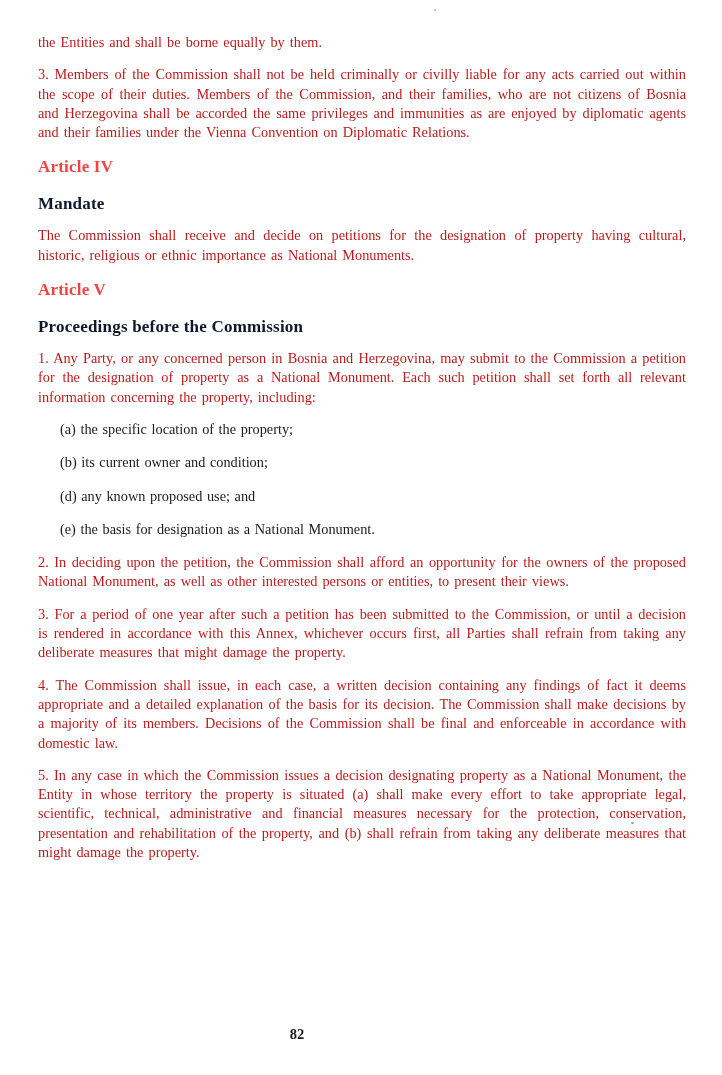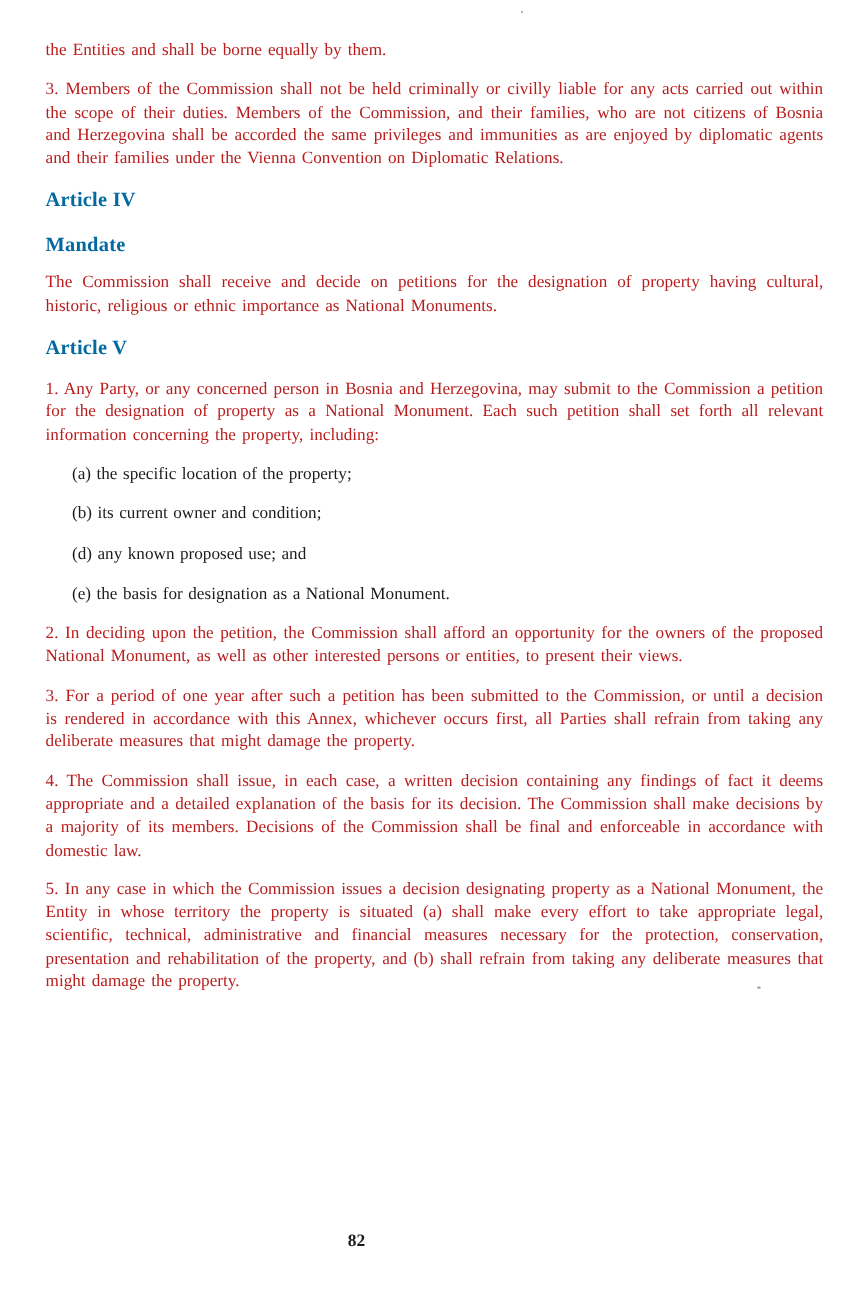--- a/index.html
+++ b/index.html
@@ -24,29 +24,29 @@
     text-align: justify;
     word-spacing: 1.5px;
     margin-bottom: 13px;
     color: #b91c1c;
   }
   .article-heading {
     font-size: 17px;
     font-weight: bold;
     line-height: 23px;
     margin: 7px 0 14px 0;
-    color: #0369a1;
+    color: #ef4444;
     letter-spacing: 0.2px;
   }
   .sub-heading {
     font-size: 17px;
     font-weight: bold;
     line-height: 23px;
     margin: 0 0 11px 0;
-    color: #0369a1;
+    color: #0f172a;
     letter-spacing: 0.2px;
   }
   .petition-list {
     list-style: none;
     padding-left: 22px;
     margin-bottom: 2px;
   }
   .petition-list li {
     font-size: 14.3px;
     line-height: 19.3px;
@@ -96,20 +96,21 @@
   <p class="body-par">3.  Members of the Commission shall not be held criminally  or civilly liable for any acts carried out within  the scope of their duties. Members of the Commission, and their families, who are not citizens of Bosnia  and Herzegovina shall be accorded the same privileges and immunities as are enjoyed  by diplomatic agents and their families under the Vienna Convention on Diplomatic Relations.</p>
 
   <h2 class="article-heading">Article IV</h2>
 
   <h3 class="sub-heading">Mandate</h3>
 
   <p class="body-par">The Commission  shall receive and decide on petitions for the designation of property having cultural, historic, religious or ethnic importance as National Monuments.</p>
 
   <h2 class="article-heading">Article V</h2>
 
+  <h3 class="sub-heading">Proceedings before the Commission</h3>
 
   <p class="body-par">1. Any Party, or any concerned person in Bosnia and Herzegovina, may submit  to the Commission a petition for the designation of property as a National Monument. Each such petition shall set forth all relevant information concerning the property, including:</p>
 
   <ul class="petition-list">
     <li>(a) the specific location of the property;</li>
     <li>(b) its current owner and condition;</li>
     <li>(d) any known proposed use; and</li>
     <li>(e) the basis for designation as a National Monument.</li>
   </ul>
 

